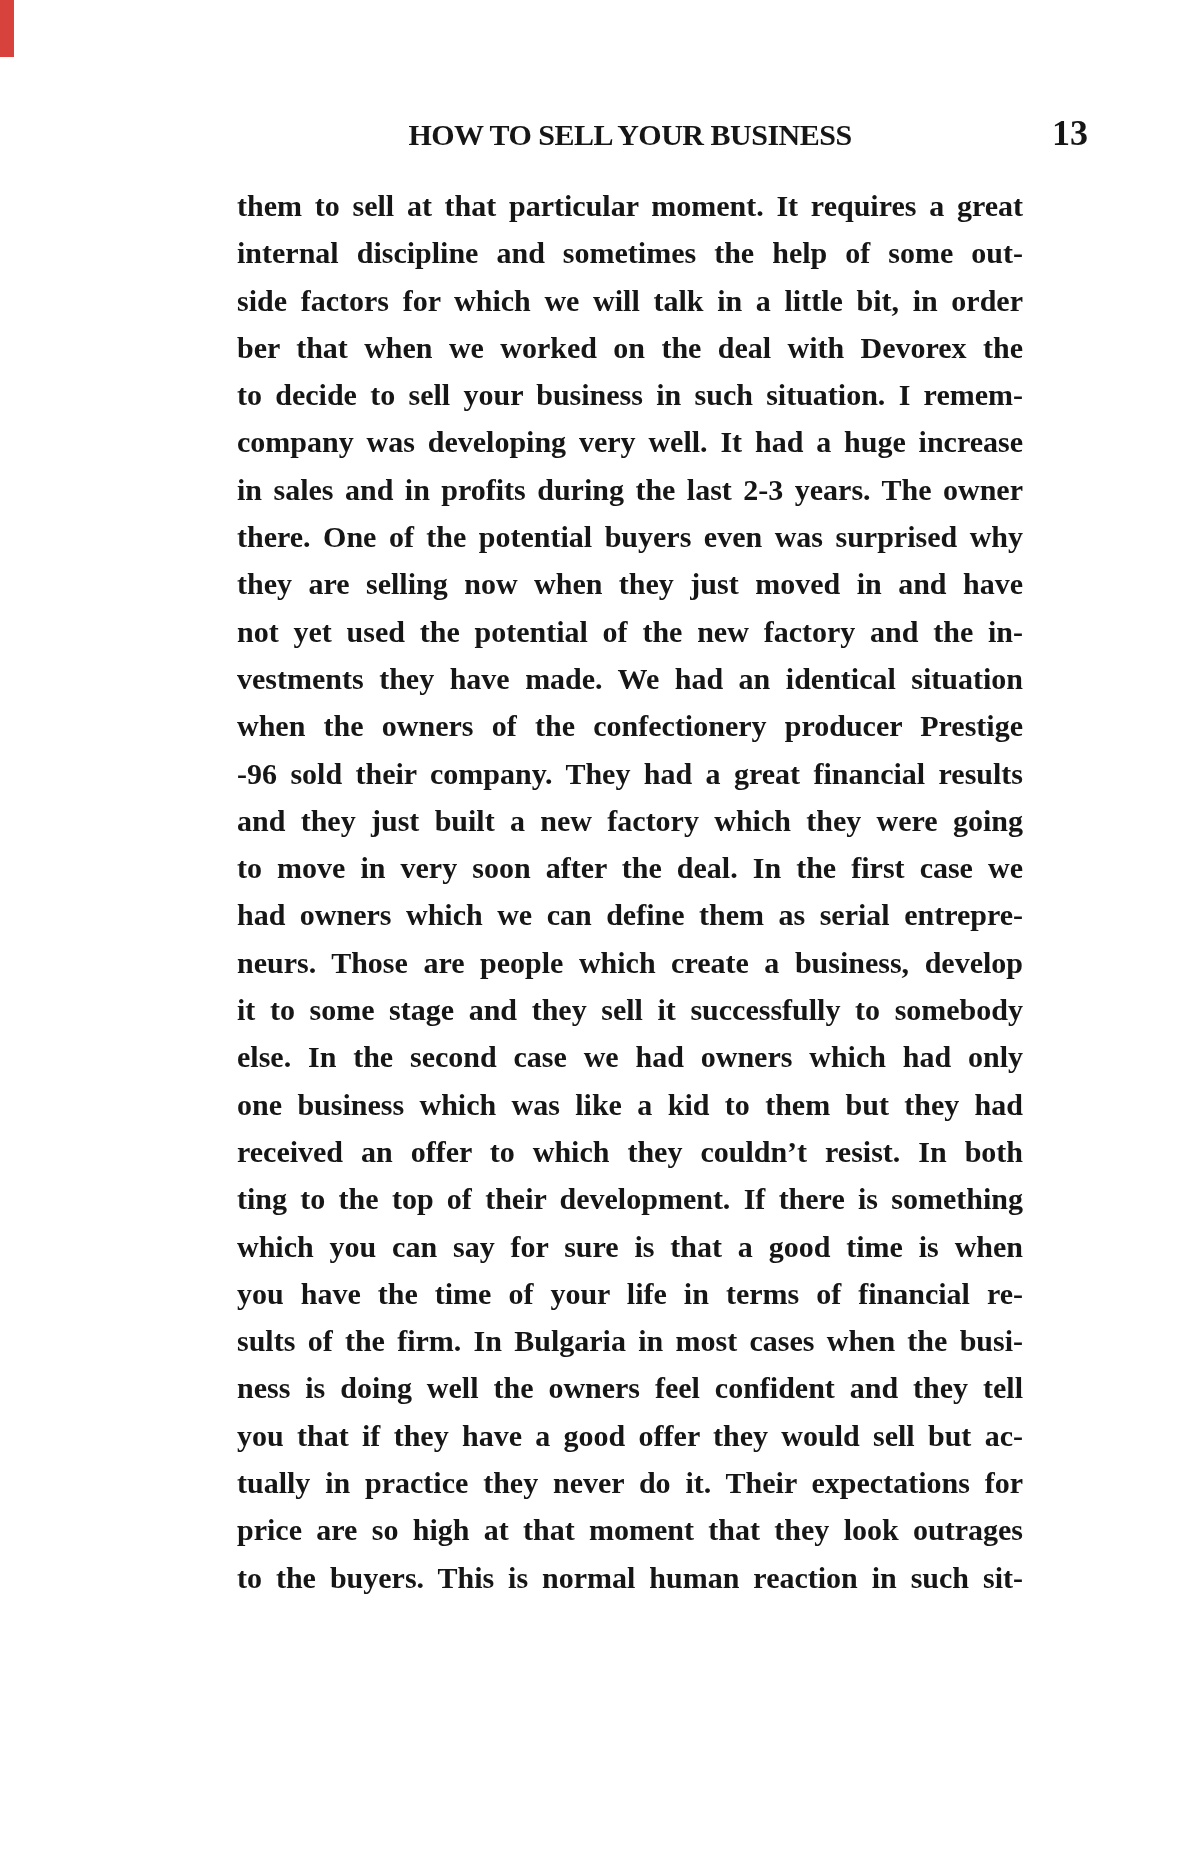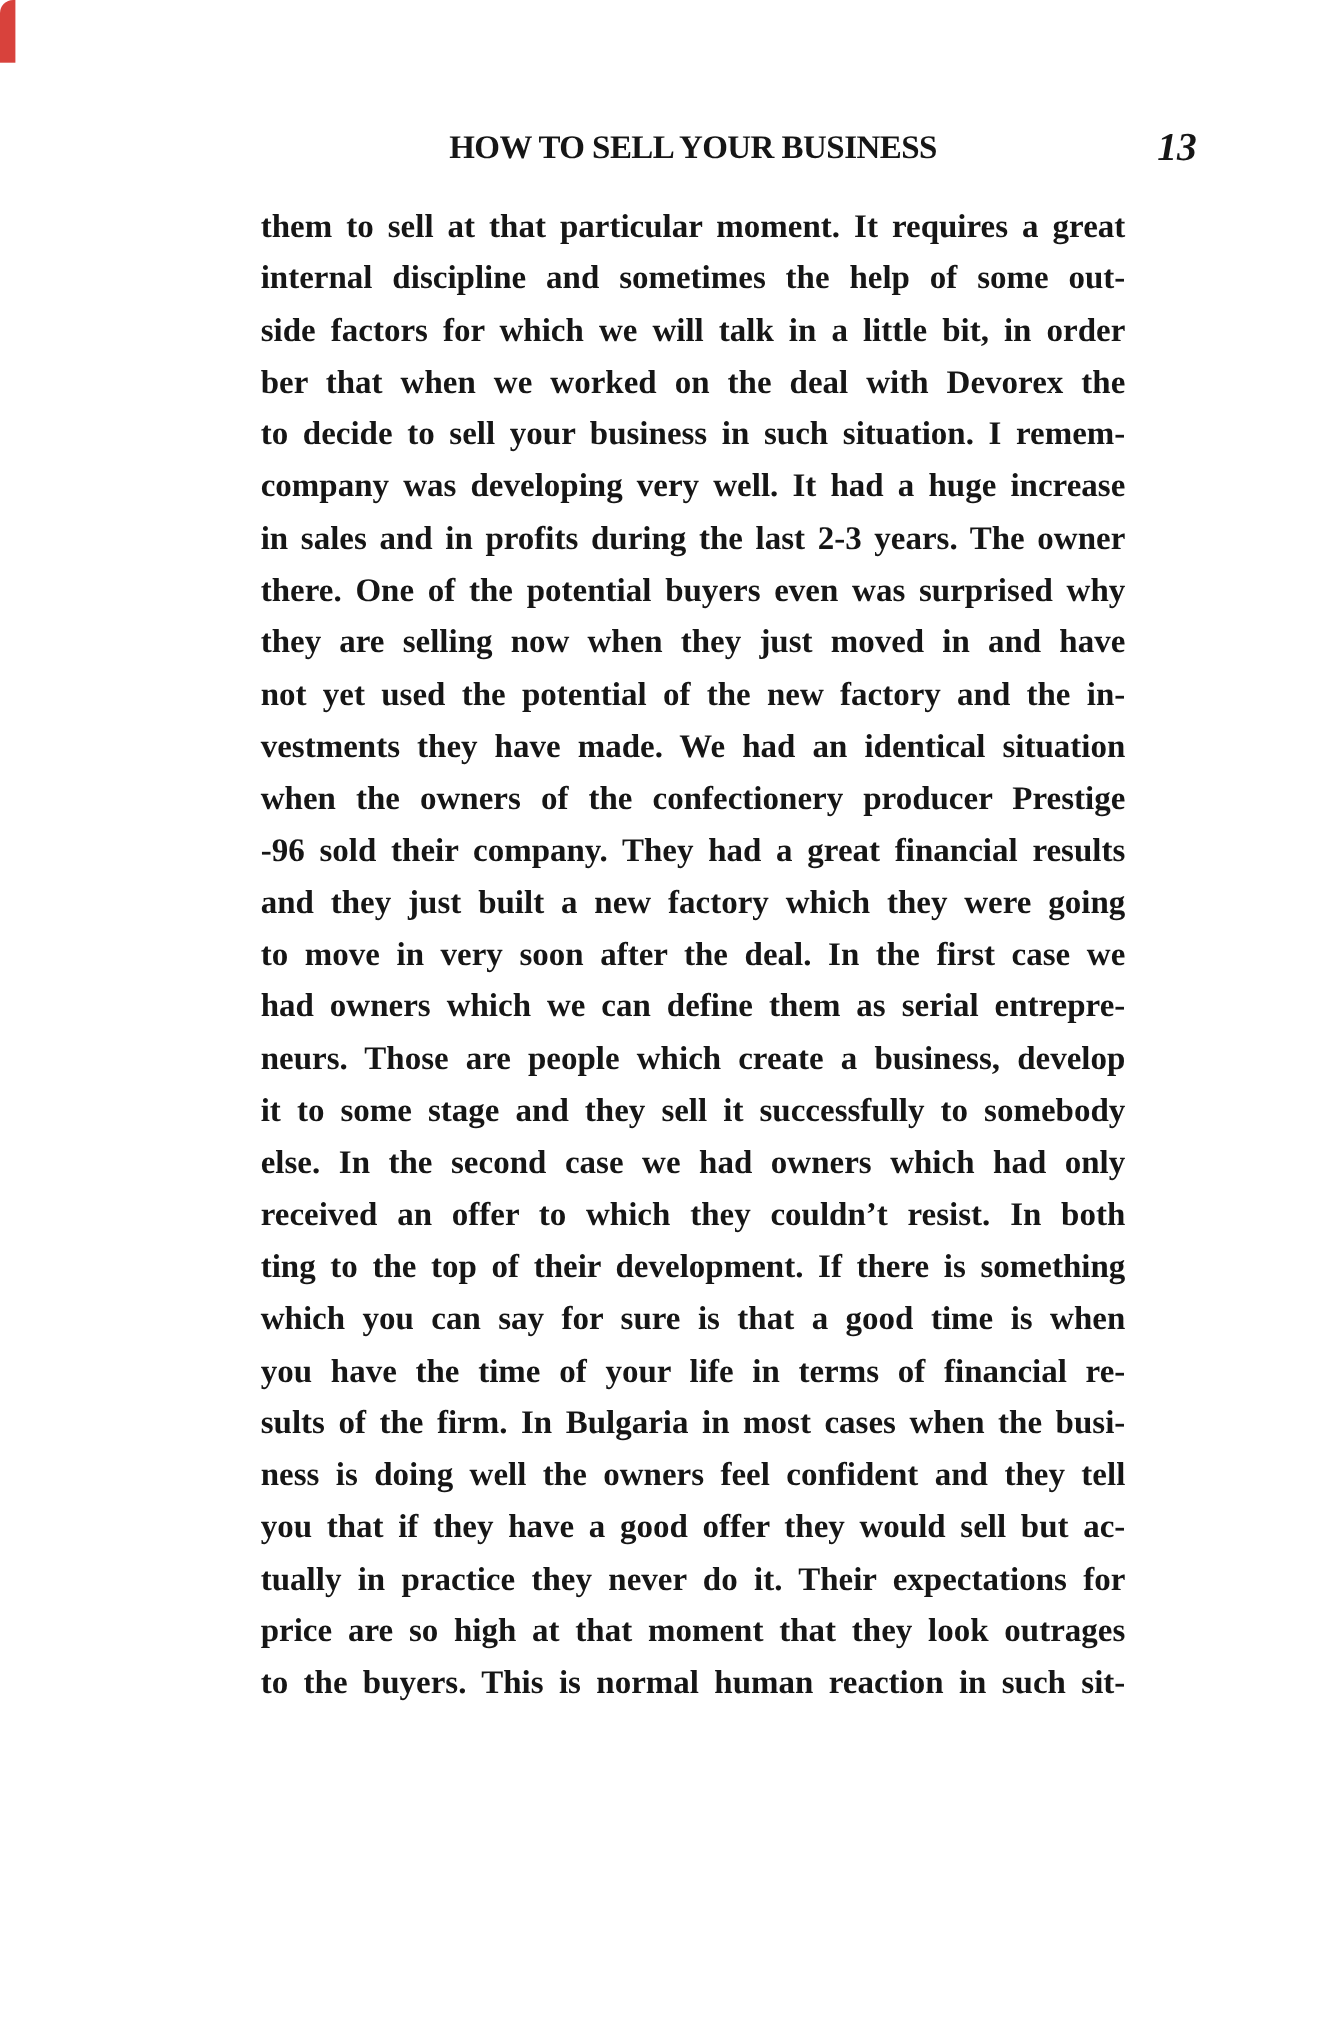--- a/index.html
+++ b/index.html
@@ -8,21 +8,20 @@
     background: #ffffff;
   }
   .page {
     position: relative;
     width: 1200px;
     height: 1854px;
     background: #ffffff;
     overflow: hidden;
     font-family: "Liberation Serif", serif;
     color: #161616;
-    border-radius: 12px;
   }
   .red-bar {
     position: absolute;
     left: 0;
     top: 0;
     width: 14px;
     height: 57px;
   }
   .running-header {
     position: absolute;
@@ -38,21 +37,20 @@
   }
   .page-number {
     position: absolute;
     left: 1052px;
     top: 113px;
     width: 60px;
     font-weight: bold;
     font-size: 36px;
     line-height: 40px;
     text-align: left;
-    font-style: italic;
   }
   .body-text {
     position: absolute;
     left: 237px;
     top: 182px;
     width: 786px;
     font-size: 30px;
     line-height: 47.3px;
     font-weight: bold;
   }
@@ -87,20 +85,21 @@
       <div class="line">not yet used the potential of the new factory and the in-</div>
       <div class="line">vestments they have made. We had an identical situation</div>
       <div class="line">when the owners of the confectionery producer Prestige</div>
       <div class="line">-96 sold their company. They had a great financial results</div>
       <div class="line">and they just built a new factory which they were going</div>
       <div class="line">to move in very soon after the deal. In the first case we</div>
       <div class="line">had owners which we can define them as serial entrepre-</div>
       <div class="line">neurs. Those are people which create a business, develop</div>
       <div class="line">it to some stage and they sell it successfully to somebody</div>
       <div class="line">else. In the second case we had owners which had only</div>
+      <div class="line">one business which was like a kid to them but they had</div>
       <div class="line">received an offer to which they couldn’t resist. In both</div>
       <div class="line">ting to the top of their development. If there is something</div>
       <div class="line">which you can say for sure is that a good time is when</div>
       <div class="line">you have the time of your life in terms of financial re-</div>
       <div class="line">sults of the firm. In Bulgaria in most cases when the busi-</div>
       <div class="line">ness is doing well the owners feel confident and they tell</div>
       <div class="line">you that if they have a good offer they would sell but ac-</div>
       <div class="line">tually in practice they never do it. Their expectations for</div>
       <div class="line">price are so high at that moment that they look outrages</div>
       <div class="line">to the buyers. This is normal human reaction in such sit-</div>

